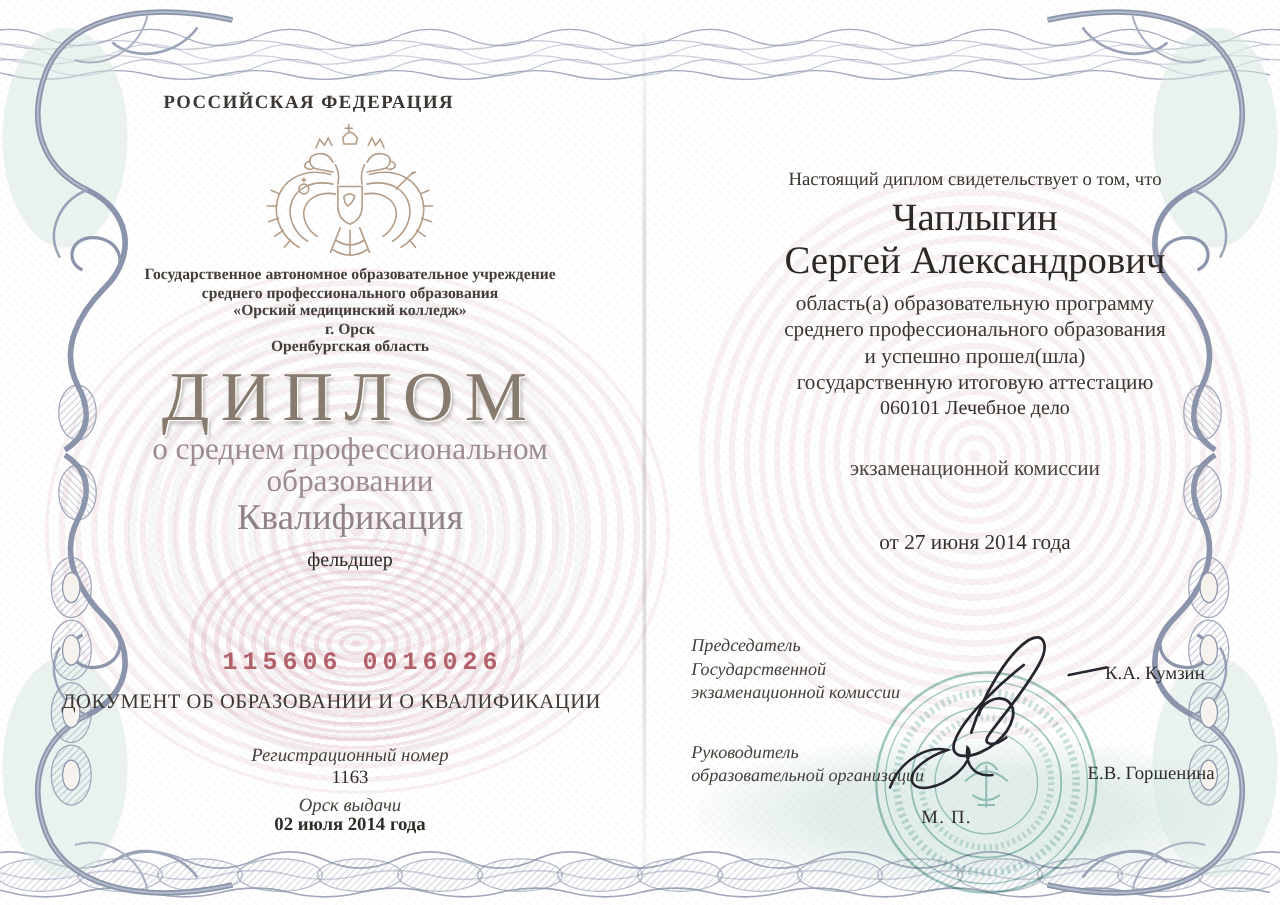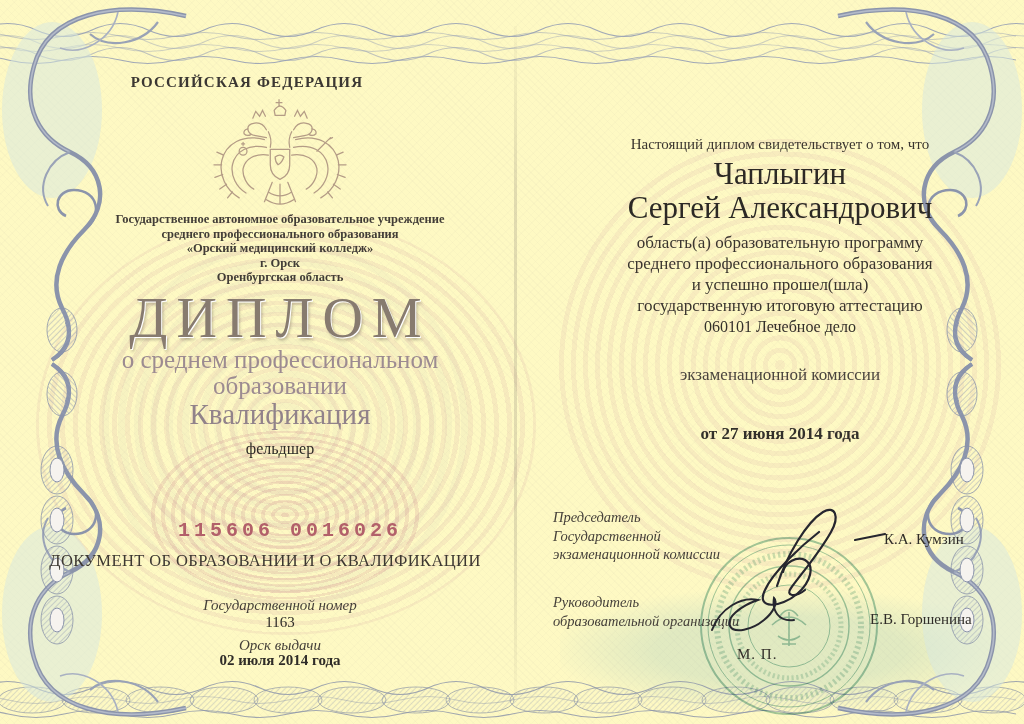--- a/index.html
+++ b/index.html
@@ -1,18 +1,18 @@
 <!DOCTYPE html>
 <html><head>
 <meta charset="utf-8">
 <style>
   html,body { margin:0; padding:0; background:#e9e7e4; }
   .page {
     position:relative; width:1024px; height:724px; overflow:hidden;
-    background:#fef9c3;
+    background:#ffffff;
     font-family:"Liberation Serif", serif; color:#36322e;
   }
   .page::before { 
     content:""; position:absolute; inset:0; z-index:0;
     background:
       repeating-linear-gradient(45deg, rgba(170,160,155,.05) 0 1px, transparent 1px 5px),
       repeating-linear-gradient(-45deg, rgba(170,160,155,.04) 0 1px, transparent 1px 6px);
   }
   .abs { position:absolute; z-index:4; }
   .ctr { text-align:center; }
@@ -52,21 +52,21 @@
   .datelbl { left:80px;  top:637px; width:400px; font-size:15px; font-style:italic; color:#45403a; }
   .dateval { left:80px;  top:652px; width:400px; font-size:15px; font-weight:600; color:#2f2c28; }
 
   
   .intro   { left:560px; top:136px; width:440px; font-size:15px; color:#3a352f; }
   .surname { left:560px; top:156px; width:440px; font-size:31px; color:#2c2925; }
   .given   { left:560px; top:190px; width:440px; font-size:31px; color:#2c2925; }
   .program { left:560px; top:232px; width:440px; font-size:17px; line-height:21px; color:#3a352f; }
   .spec    { left:560px; top:318px; width:440px; font-size:16px; color:#34302b; }
   .decision{ left:560px; top:364px; width:440px; font-size:17px; line-height:22px; color:#4a443e; }
-  .decdate { left:560px; top:424px; width:440px; font-size:17px; font-weight:700; color:#33302b; }
+  .decdate { left:560px; top:424px; width:440px; font-size:17px; font-weight:400; color:#33302b; }
   .chair   { left:553px; top:508px; width:240px; font-size:14.5px; font-style:italic; line-height:18.5px; color:#45403a; }
   .chname  { left:884px; top:531px; font-size:15px; color:#2f2c28; }
   .headlbl { left:553px; top:593px; width:260px; font-size:14.5px; font-style:italic; line-height:18.5px; color:#45403a; }
   .hdname  { left:870px; top:611px; font-size:15px; color:#2f2c28; }
   .mp      { left:737px; top:646px; font-size:15px; letter-spacing:1px; color:#34302b; }
 
   .sig { position:absolute; z-index:6; }
   .seal{ position:absolute; left:694px; top:532px; width:190px; height:190px; z-index:5; mix-blend-mode:multiply; }
 </style>
 </head>
@@ -207,21 +207,21 @@
     <div>о среднем профессиональном</div>
     <div>образовании</div>
   </div>
 
   <div class="abs ctr qual">Квалификация</div>
   <div class="abs ctr qualval">фельдшер</div>
 
   <div class="abs ctr serial">115606 0016026</div>
   <div class="abs ctr stmt">ДОКУМЕНТ ОБ ОБРАЗОВАНИИ И О КВАЛИФИКАЦИИ</div>
 
-  <div class="abs ctr reglbl">Государственной номер</div>
+  <div class="abs ctr reglbl">Регистрационный номер</div>
   <div class="abs ctr regval">1163</div>
   <div class="abs ctr datelbl">Орск выдачи</div>
   <div class="abs ctr dateval">02 июля 2014 года</div>
 
   <div class="abs ctr intro">Настоящий диплом свидетельствует  о том, что</div>
   <div class="abs ctr surname">Чаплыгин</div>
   <div class="abs ctr given">Сергей Александрович</div>
 
   <div class="abs ctr program">
     <div>область(а) образовательную программу</div>

